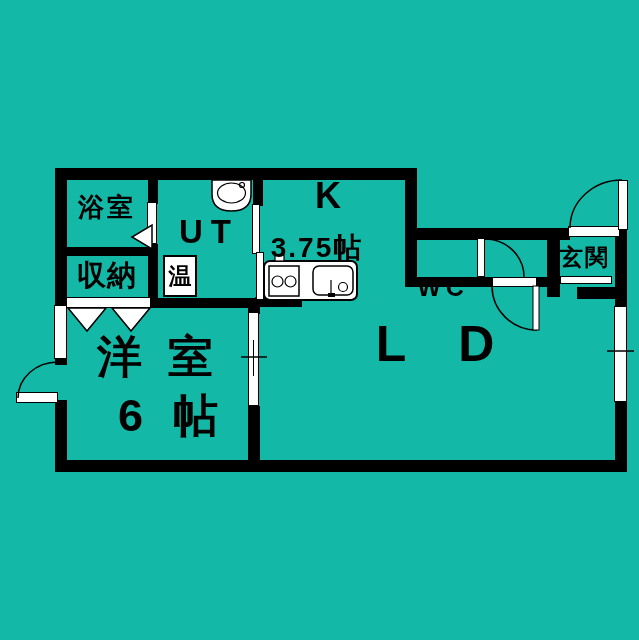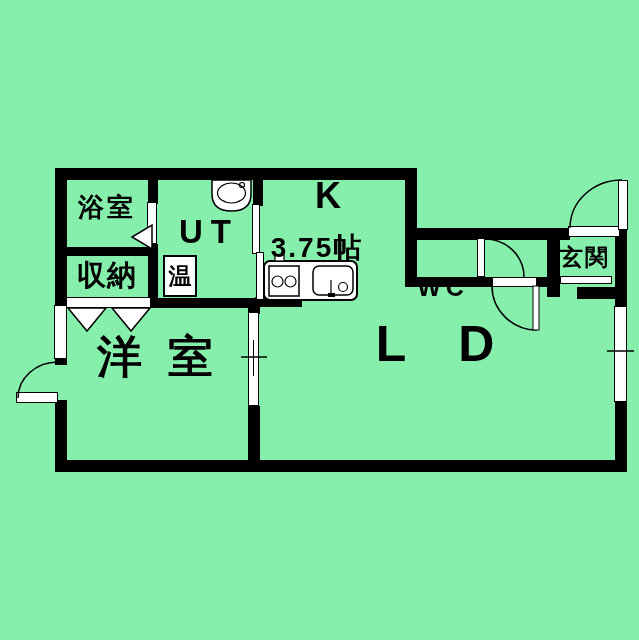--- a/index.html
+++ b/index.html
@@ -1,17 +1,17 @@
 <!DOCTYPE html>
 <html><head>
 <meta charset="utf-8">
 <style>
   html,body{margin:0;padding:0;background:#fff;}
   #stage{
-    position:relative;width:639px;height:640px;background:#86efac;
+    position:relative;width:639px;height:640px;background:#14b8a6;
     font-family:"Liberation Sans","DejaVu Sans",sans-serif;
     overflow:hidden;
   }
   .wall{position:absolute;background:#000;}
   .thinopen{position:absolute;background:#fff;border:1px solid #000;box-sizing:border-box;}
   .label{
     position:absolute;color:#000;font-weight:bold;white-space:nowrap;
     transform:translate(-50%,-50%);line-height:1;
   }
   #svg-overlay{position:absolute;left:0;top:0;width:639px;height:640px;}
@@ -99,19 +99,20 @@
   </svg>
 
   <div class="label" style="left:107px;top:207px;font-size:26px;letter-spacing:3px;">浴室</div>
   <div class="label" style="left:209px;top:231px;font-size:33px;letter-spacing:8px;">UT</div>
   <div class="label" style="left:107px;top:275px;font-size:29px;letter-spacing:1px;">収納</div>
   <div class="label" style="left:328px;top:196px;font-size:36px;">K</div>
   <div class="label" style="left:317px;top:248px;font-size:28px;letter-spacing:2px;">3.75帖</div>
   <div class="label" style="left:443px;top:257px;font-size:25px;letter-spacing:5px;margin-top:30px;">WC</div>
   <div class="label" style="left:585px;top:257px;font-size:23px;letter-spacing:2px;">玄関</div>
   <div class="label" style="left:168px;top:356px;font-size:45px;letter-spacing:26px;text-align:center;">洋室</div>
+  <div class="label" style="left:183px;top:415px;font-size:45px;letter-spacing:30px;">6帖</div>
   <div class="label" style="left:461px;top:344px;font-size:50px;letter-spacing:52px;">LD</div>
 
   <div id="heater-box">
     <span>温</span>
   </div>
 
 </div>
 
 </body></html>

